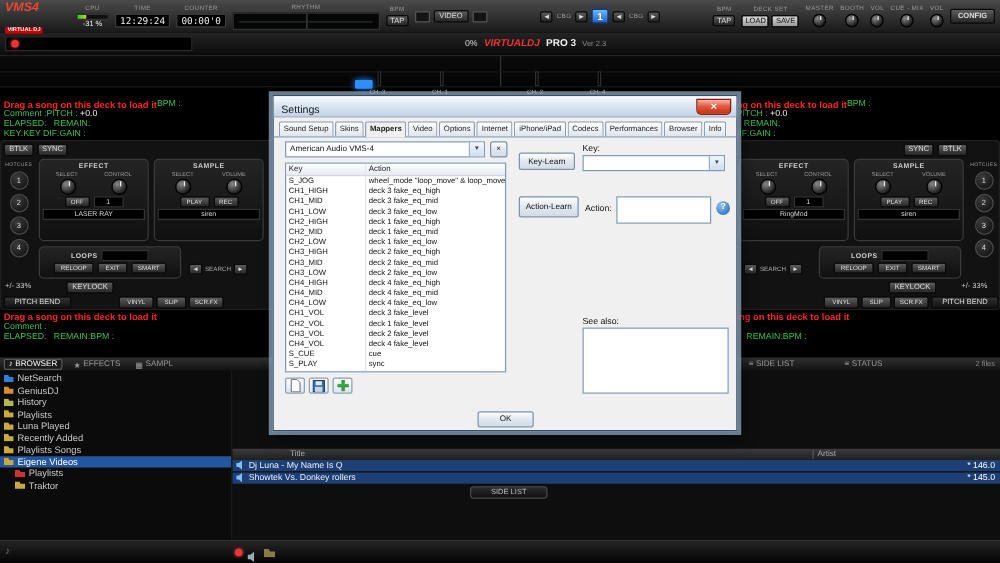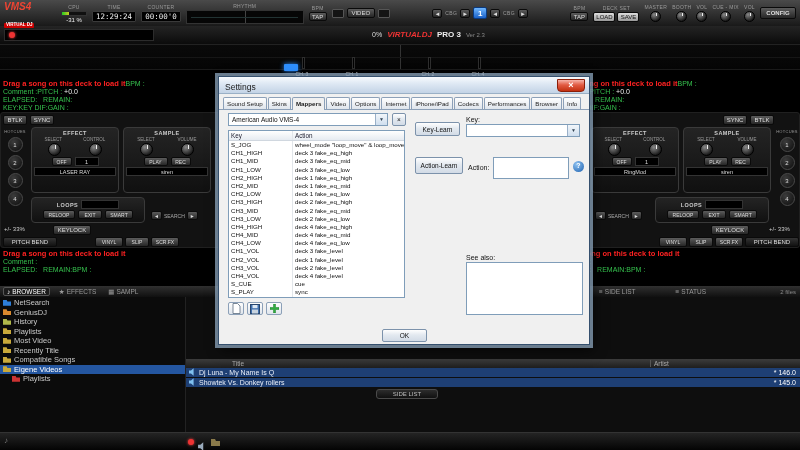--- a/index.html
+++ b/index.html
@@ -473,37 +473,41 @@
     <div class="trow">
       <span class="ticon" style="background: rgb(176, 184, 74);"></span>
       <span>History</span>
     </div>
     <div class="trow">
       <span class="ticon" style="background: rgb(201, 169, 58);"></span>
       <span>Playlists</span>
     </div>
     <div class="trow">
       <span class="ticon" style="background: rgb(201, 169, 58);"></span>
-      <span>Most Video</span>
+      <span>Luna Played</span>
     </div>
     <div class="trow">
       <span class="ticon" style="background: rgb(201, 169, 58);"></span>
-      <span>Recently Title</span>
+      <span>Recently Added</span>
     </div>
     <div class="trow">
       <span class="ticon" style="background: rgb(201, 169, 58);"></span>
-      <span>Compatible Songs</span>
+      <span>Playlists Songs</span>
     </div>
     <div class="trow selected">
       <span class="ticon" style="background: rgb(201, 169, 58);"></span>
       <span>Eigene Videos</span>
     </div>
     <div class="trow" style="padding-left: 12px;">
       <span class="ticon" style="background: rgb(204, 51, 51);"></span>
       <span>Playlists</span>
+    </div>
+    <div class="trow" style="padding-left: 12px;">
+      <span class="ticon" style="background: rgb(201, 169, 58);"></span>
+      <span>Traktor</span>
     </div>
   </div>
 
 <div class="tracks">
   <div class="plh">
     <span class="t">Title</span>
     <span class="a">Artist</span>
   </div>
   <div class="prows">
 

